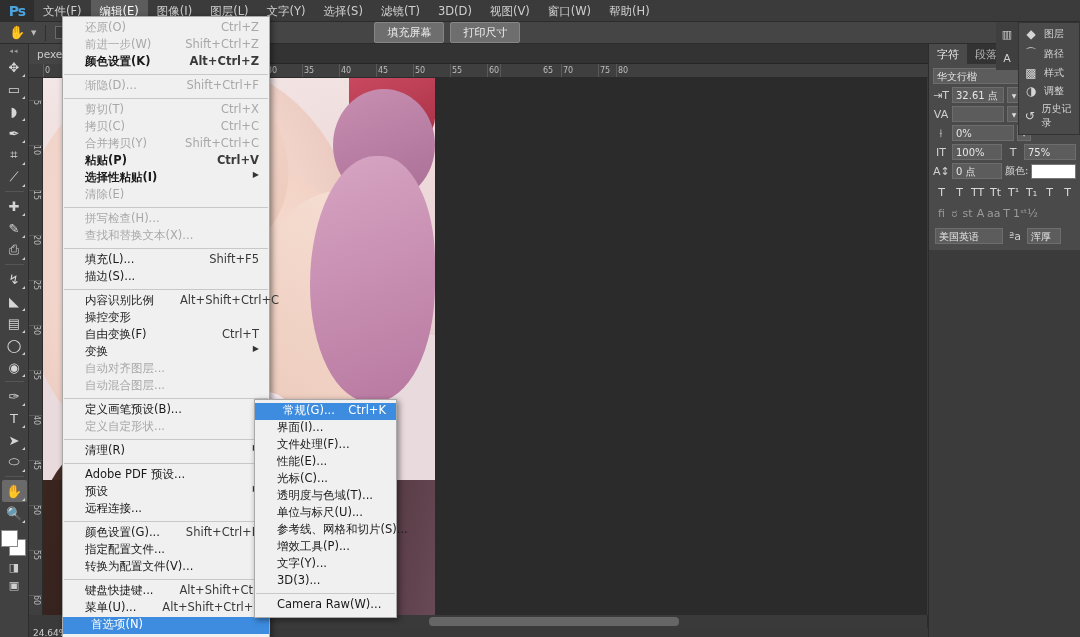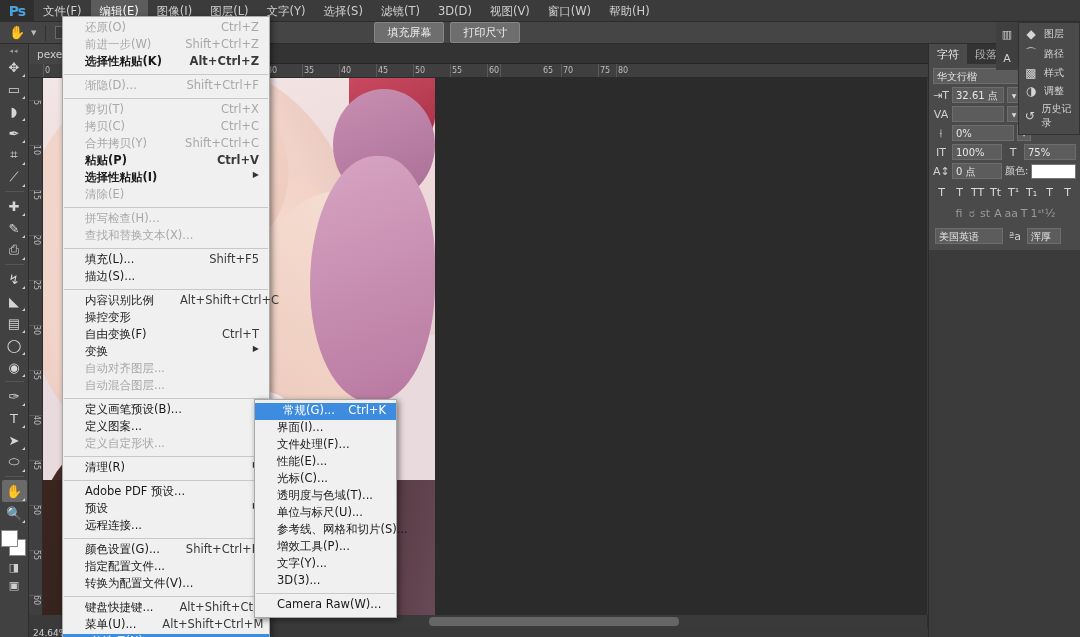--- a/index.html
+++ b/index.html
@@ -468,21 +468,21 @@
             <div class="tt">T</div>
             <div class="tt">TT</div>
             <div class="tt">Tt</div>
             <div class="tt">T¹</div>
             <div class="tt">T₁</div>
             <div class="tt">T</div>
             <div class="tt">T</div>
           </div>
       </div>
       <div class="tt-row">
-        <div id="style-row2" style="display:flex;justify-content:center;width:100%">
+        <div id="style-row2" style="display:flex;justify-content:flex-start;width:100%">
             <div class="tt dim">fi</div>
             <div class="tt dim">ರ</div>
             <div class="tt dim">st</div>
             <div class="tt dim">A</div>
             <div class="tt dim">aa</div>
             <div class="tt dim">T</div>
             <div class="tt dim">1ˢᵗ</div>
             <div class="tt dim">½</div>
           </div>
       </div>
@@ -527,21 +527,21 @@
   <div class="menu" id="edit-menu">
       <div class="item dis">
         <span class="lbl">还原(O)</span>
         <span class="acc">Ctrl+Z</span>
       </div>
       <div class="item dis">
         <span class="lbl">前进一步(W)</span>
         <span class="acc">Shift+Ctrl+Z</span>
       </div>
       <div class="item bold">
-        <span class="lbl">选择性粘贴(K)</span>
+        <span class="lbl">颜色设置(K)</span>
         <span class="acc">Alt+Ctrl+Z</span>
       </div>
       <div class="sep"></div>
       <div class="item dis">
         <span class="lbl">渐隐(D)...</span>
         <span class="acc">Shift+Ctrl+F</span>
       </div>
       <div class="sep"></div>
       <div class="item dis">
         <span class="lbl">剪切(T)</span>
@@ -599,23 +599,20 @@
       </div>
       <div class="item dis">
         <span class="lbl">自动对齐图层...</span>
       </div>
       <div class="item dis">
         <span class="lbl">自动混合图层...</span>
       </div>
       <div class="sep"></div>
       <div class="item">
         <span class="lbl">定义画笔预设(B)...</span>
-      </div>
-      <div class="item">
-        <span class="lbl">定义图案...</span>
       </div>
       <div class="item dis">
         <span class="lbl">定义自定形状...</span>
       </div>
       <div class="sep"></div>
       <div class="item">
         <span class="lbl">清理(R)</span>
         <span class="arr">▶</span>
       </div>
       <div class="sep"></div>

